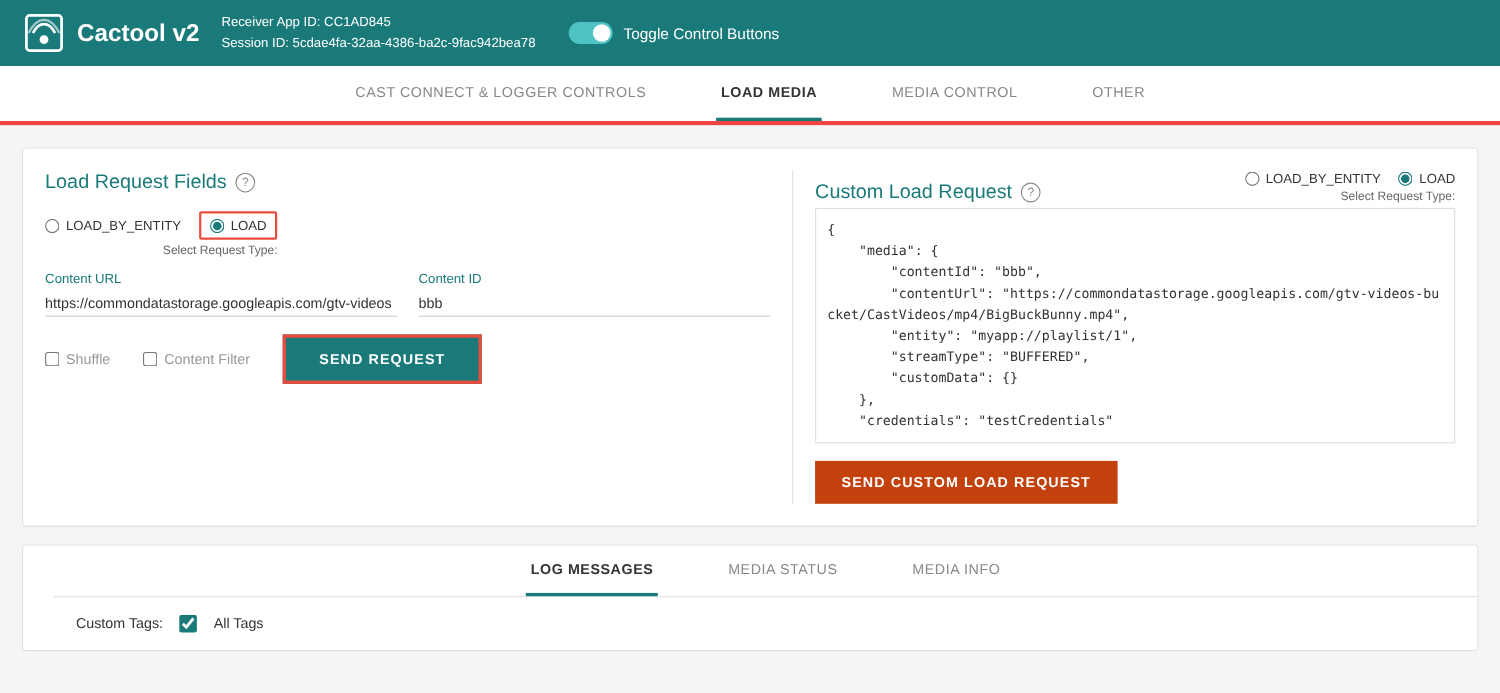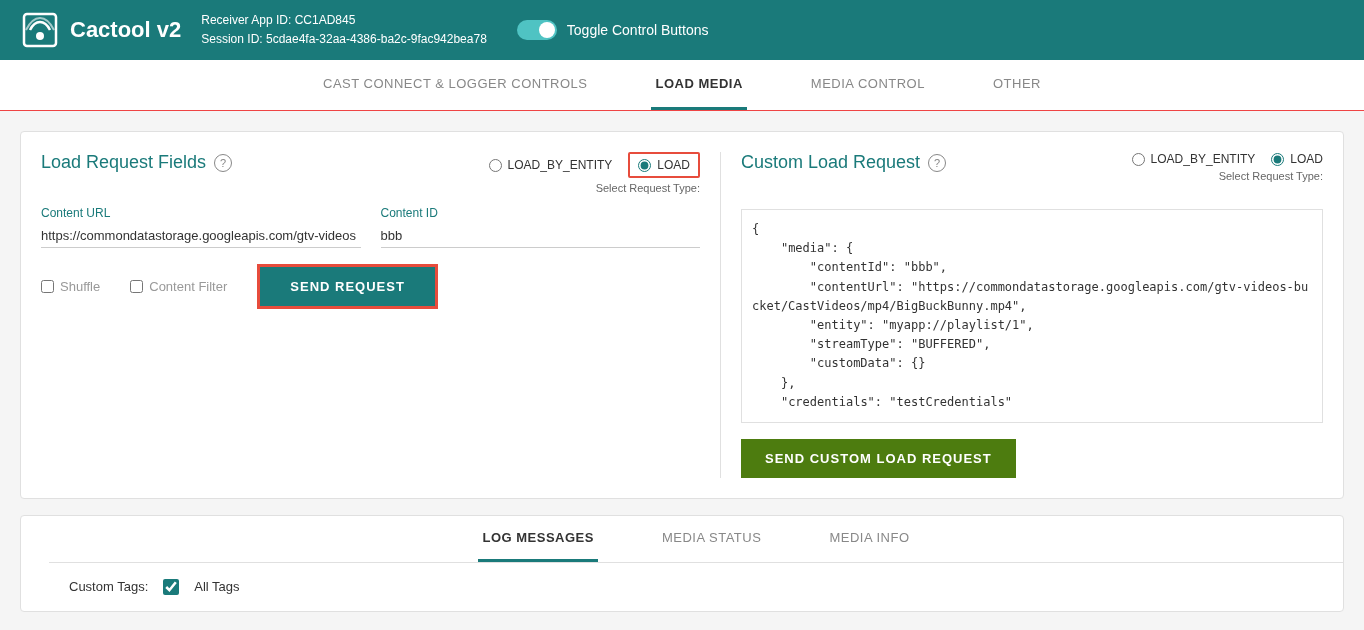--- a/index.html
+++ b/index.html
@@ -65,21 +65,21 @@
       font-size: 13px;
     }
 
     
     .tabs {
       background: white;
       display: flex;
       justify-content: center;
       gap: 60px;
       padding: 0;
-      border-bottom: 1px solid #ef4444;
+      border-bottom: 4px solid #ef4444;
     }
     .tab {
       padding: 16px 4px;
       font-size: 13px;
       font-weight: 500;
       color: #888;
       cursor: pointer;
       letter-spacing: 0.5px;
       border-bottom: 3px solid transparent;
       text-transform: uppercase;
@@ -211,23 +211,23 @@
       cursor: pointer;
       text-transform: uppercase;
     }
 
     
     .right-panel {
       flex: 1;
     }
     .custom-request-header {
       display: flex;
-      align-items: flex-start;
+      align-items: flex-end;
       justify-content: space-between;
-      margin-bottom: 27px;
+      margin-bottom: 4px;
     }
     .custom-title {
       color: #1a7a7a;
       font-size: 18px;
       font-weight: 500;
       display: flex;
       align-items: center;
       gap: 8px;
     }
     .json-editor {
@@ -237,21 +237,21 @@
       font-family: monospace;
       font-size: 12px;
       line-height: 1.6;
       color: #333;
       min-height: 160px;
       margin-bottom: 16px;
       white-space: pre-wrap;
       word-break: break-all;
     }
     .send-custom-btn {
-      background: #4d7c0f;
+      background: #c2410c;
       color: white;
       border: none;
       padding: 12px 24px;
       font-size: 13px;
       font-weight: bold;
       letter-spacing: 1px;
       cursor: pointer;
       text-transform: uppercase;
     }
 
@@ -341,21 +341,21 @@
   <div class="tab">CAST CONNECT &amp; LOGGER CONTROLS</div>
   <div class="tab active">LOAD MEDIA</div>
   <div class="tab">MEDIA CONTROL</div>
   <div class="tab">OTHER</div>
 </nav>
 
 <div class="main-content">
   <div class="card">
 
     <div class="left-panel">
-      <div style="display:flex; justify-content:space-between; align-items:flex-start; margin-bottom:12px;">
+      <div style="display:flex; justify-content:space-between; align-items:flex-start; margin-bottom:12px;flex-direction:column;">
         <div class="panel-title">
           <span>Load Request Fields</span>
           <div class="help-icon">
             <span>?</span>
           </div>
         </div>
         <div class="request-type-options">
           <div class="radio-group">
             <label class="radio-label">
               <input type="radio" name="requestType" class="radio-load" style="">

